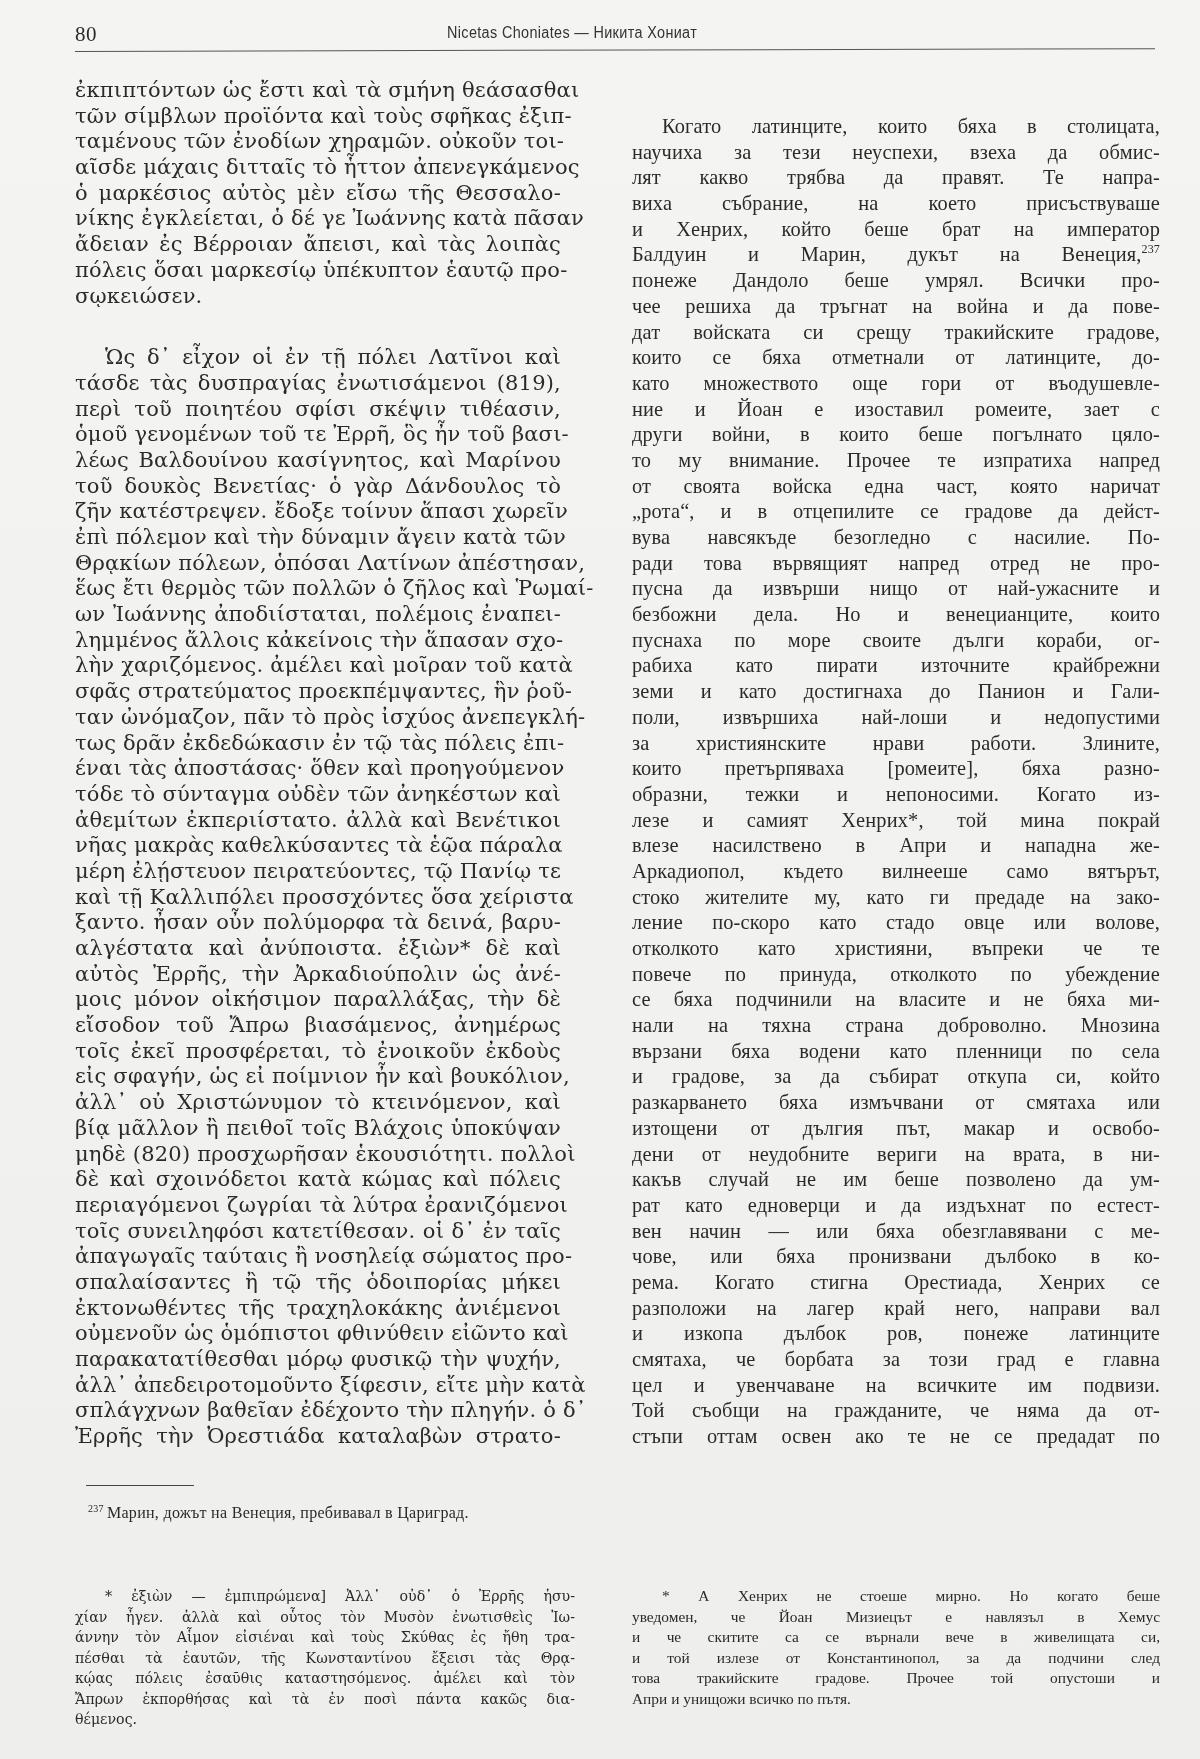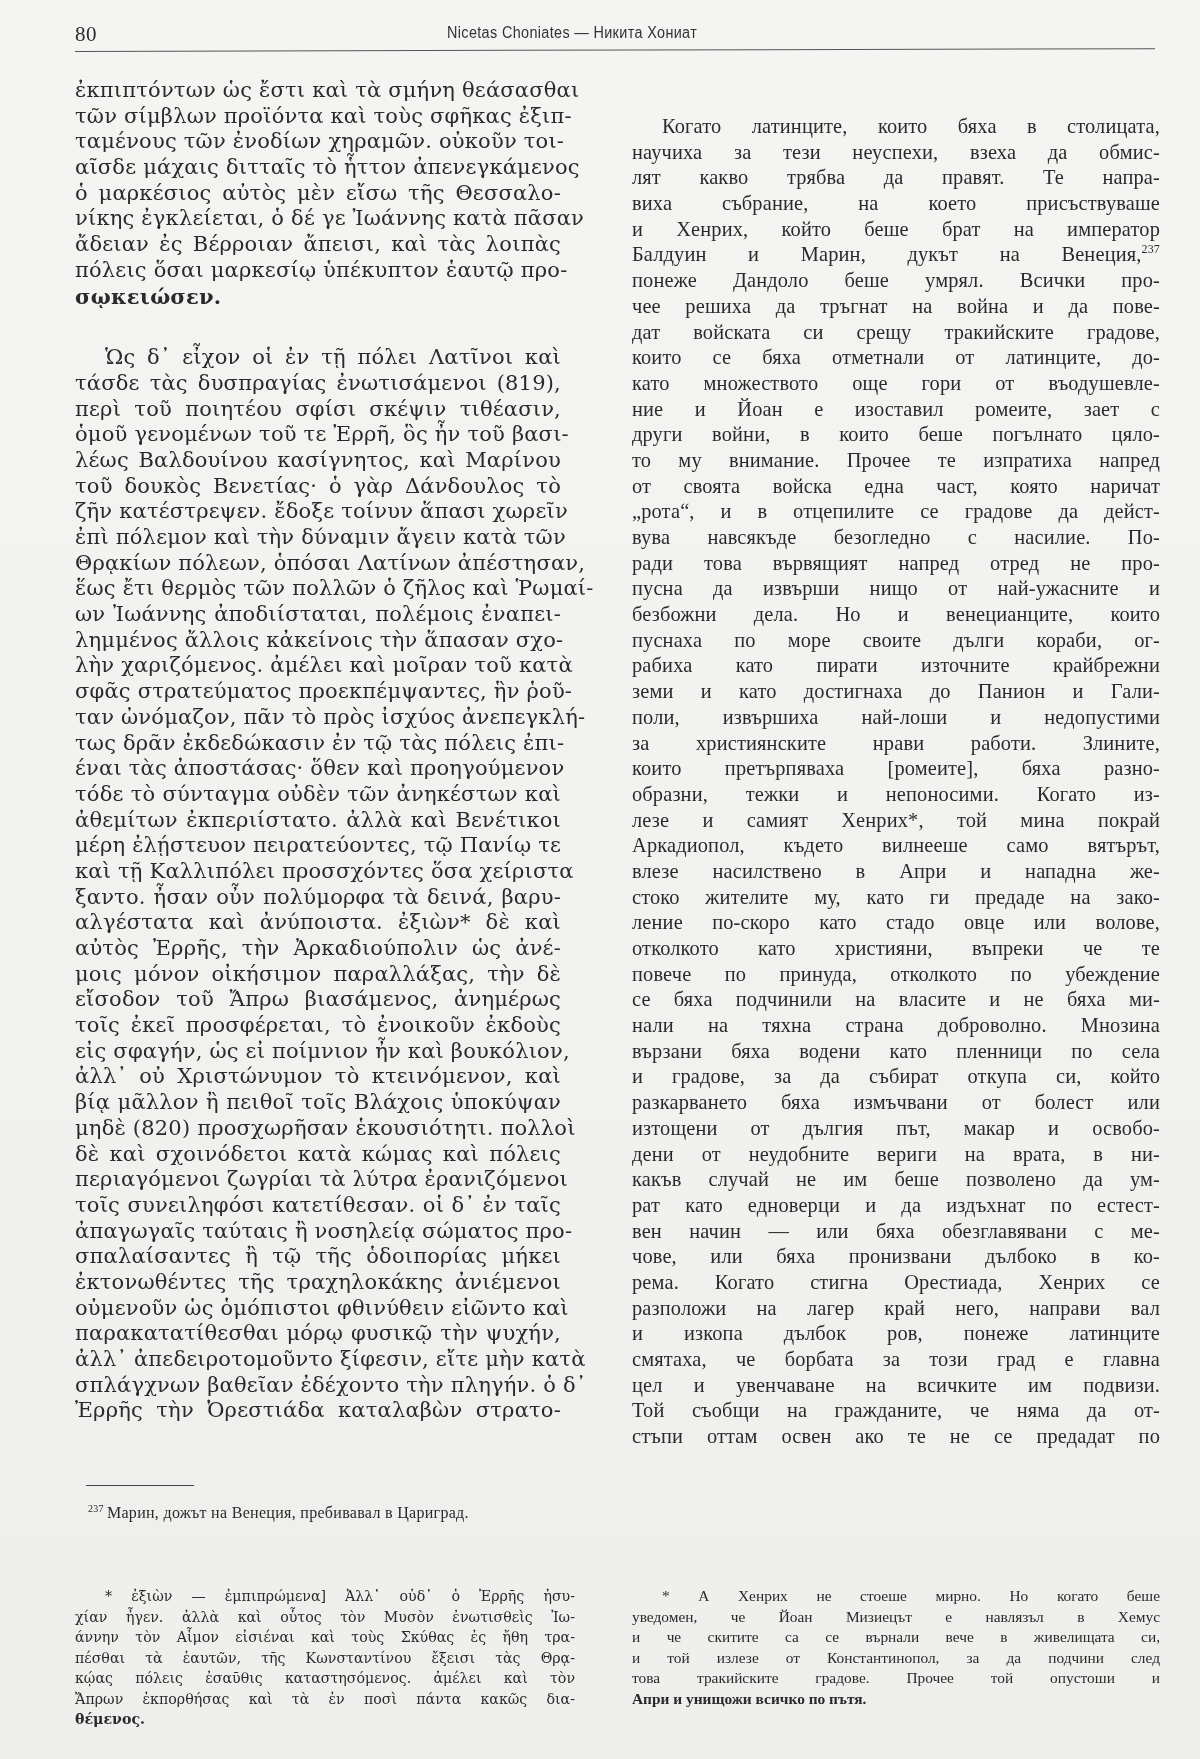--- a/index.html
+++ b/index.html
@@ -78,21 +78,20 @@
     }
     .line {
       display: block;
       white-space: nowrap;
       text-align: justify;
       text-align-last: justify;
       height: 25.7px;
     }
     .line.last {
       text-align-last: left;
-      font-weight: bold;
     }
     .line.indent {
       padding-left: 30px;
       margin-top: 36px;
     }
     .fn-rule {
       position: absolute;
       left: 86px;
       top: 1485px;
       width: 108px;
@@ -169,20 +168,21 @@
       <span class="line"><span>ἕως ἔτι θερμὸς τῶν πολλῶν ὁ ζῆλος καὶ Ῥωμαί-</span></span>
       <span class="line"><span>ων Ἰωάννης ἀποδιίσταται, πολέμοις ἐναπει-</span></span>
       <span class="line"><span>λημμένος ἄλλοις κἀκείνοις τὴν ἅπασαν σχο-</span></span>
       <span class="line"><span>λὴν χαριζόμενος. ἀμέλει καὶ μοῖραν τοῦ κατὰ</span></span>
       <span class="line"><span>σφᾶς στρατεύματος προεκπέμψαντες, ἣν ῥοῦ-</span></span>
       <span class="line"><span>ταν ὠνόμαζον, πᾶν τὸ πρὸς ἰσχύος ἀνεπεγκλή-</span></span>
       <span class="line"><span>τως δρᾶν ἐκδεδώκασιν ἐν τῷ τὰς πόλεις ἐπι-</span></span>
       <span class="line"><span>έναι τὰς ἀποστάσας· ὅθεν καὶ προηγούμενον</span></span>
       <span class="line"><span>τόδε τὸ σύνταγμα οὐδὲν τῶν ἀνηκέστων καὶ</span></span>
       <span class="line"><span>ἀθεμίτων ἐκπεριίστατο. ἀλλὰ καὶ Βενέτικοι</span></span>
+      <span class="line"><span>νῆας μακρὰς καθελκύσαντες τὰ ἑῷα πάραλα</span></span>
       <span class="line"><span>μέρη ἐλῄστευον πειρατεύοντες, τῷ Πανίῳ τε</span></span>
       <span class="line"><span>καὶ τῇ Καλλιπόλει προσσχόντες ὅσα χείριστα</span></span>
       <span class="line"><span>ξαντο. ἦσαν οὖν πολύμορφα τὰ δεινά, βαρυ-</span></span>
       <span class="line"><span>αλγέστατα καὶ ἀνύποιστα. ἐξιὼν* δὲ καὶ</span></span>
       <span class="line"><span>αὐτὸς Ἐρρῆς, τὴν Ἀρκαδιούπολιν ὡς ἀνέ-</span></span>
       <span class="line"><span>μοις μόνον οἰκήσιμον παραλλάξας, τὴν δὲ</span></span>
       <span class="line"><span>εἴσοδον τοῦ Ἄπρω βιασάμενος, ἀνημέρως</span></span>
       <span class="line"><span>τοῖς ἐκεῖ προσφέρεται, τὸ ἐνοικοῦν ἐκδοὺς</span></span>
       <span class="line"><span>εἰς σφαγήν, ὡς εἰ ποίμνιον ἦν καὶ βουκόλιον,</span></span>
       <span class="line"><span>ἀλλ᾽ οὐ Χριστώνυμον τὸ κτεινόμενον, καὶ</span></span>
@@ -223,31 +223,31 @@
       <span class="line"><span>пусна да извърши нищо от най-ужасните и</span></span>
       <span class="line"><span>безбожни дела. Но и венецианците, които</span></span>
       <span class="line"><span>пуснаха по море своите дълги кораби, ог-</span></span>
       <span class="line"><span>рабиха като пирати източните крайбрежни</span></span>
       <span class="line"><span>земи и като достигнаха до Панион и Гали-</span></span>
       <span class="line"><span>поли, извършиха най-лоши и недопустими</span></span>
       <span class="line"><span>за християнските нрави работи. Злините,</span></span>
       <span class="line"><span>които претърпяваха [ромеите], бяха разно-</span></span>
       <span class="line"><span>образни, тежки и непоносими. Когато из-</span></span>
       <span class="line"><span>лезе и самият Хенрих*, той мина покрай</span></span>
+      <span class="line"><span>влезе насилствено в Апри и нападна же-</span></span>
       <span class="line"><span>Аркадиопол, където вилнееше само вятърът,</span></span>
-      <span class="line"><span>влезе насилствено в Апри и нападна же-</span></span>
       <span class="line"><span>стоко жителите му, като ги предаде на зако-</span></span>
       <span class="line"><span>ление по-скоро като стадо овце или волове,</span></span>
       <span class="line"><span>отколкото като християни, въпреки че те</span></span>
       <span class="line"><span>повече по принуда, отколкото по убеждение</span></span>
       <span class="line"><span>се бяха подчинили на власите и не бяха ми-</span></span>
       <span class="line"><span>нали на тяхна страна доброволно. Мнозина</span></span>
       <span class="line"><span>вързани бяха водени като пленници по села</span></span>
       <span class="line"><span>и градове, за да събират откупа си, който</span></span>
-      <span class="line"><span>разкарването бяха измъчвани от болест или</span></span>
+      <span class="line"><span>разкарването бяха измъчвани от смятаха или</span></span>
       <span class="line"><span>изтощени от дългия път, макар и освобо-</span></span>
       <span class="line"><span>дени от неудобните вериги на врата, в ни-</span></span>
       <span class="line"><span>какъв случай не им беше позволено да ум-</span></span>
       <span class="line"><span>рат като едноверци и да издъхнат по естест-</span></span>
       <span class="line"><span>вен начин — или бяха обезглавявани с ме-</span></span>
       <span class="line"><span>чове, или бяха пронизвани дълбоко в ко-</span></span>
       <span class="line"><span>рема. Когато стигна Орестиада, Хенрих се</span></span>
       <span class="line"><span>разположи на лагер край него, направи вал</span></span>
       <span class="line"><span>и изкопа дълбок ров, понеже латинците</span></span>
       <span class="line"><span>смятаха, че борбата за този град е главна</span></span>

